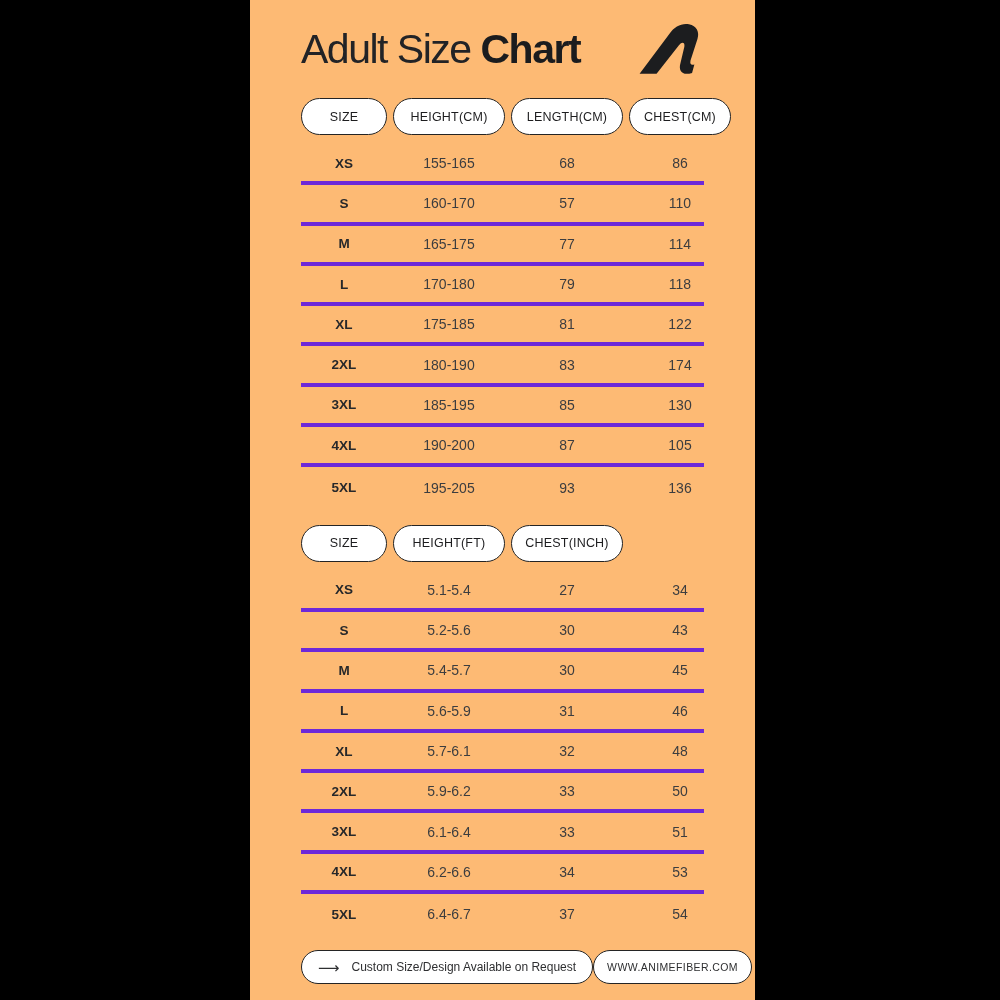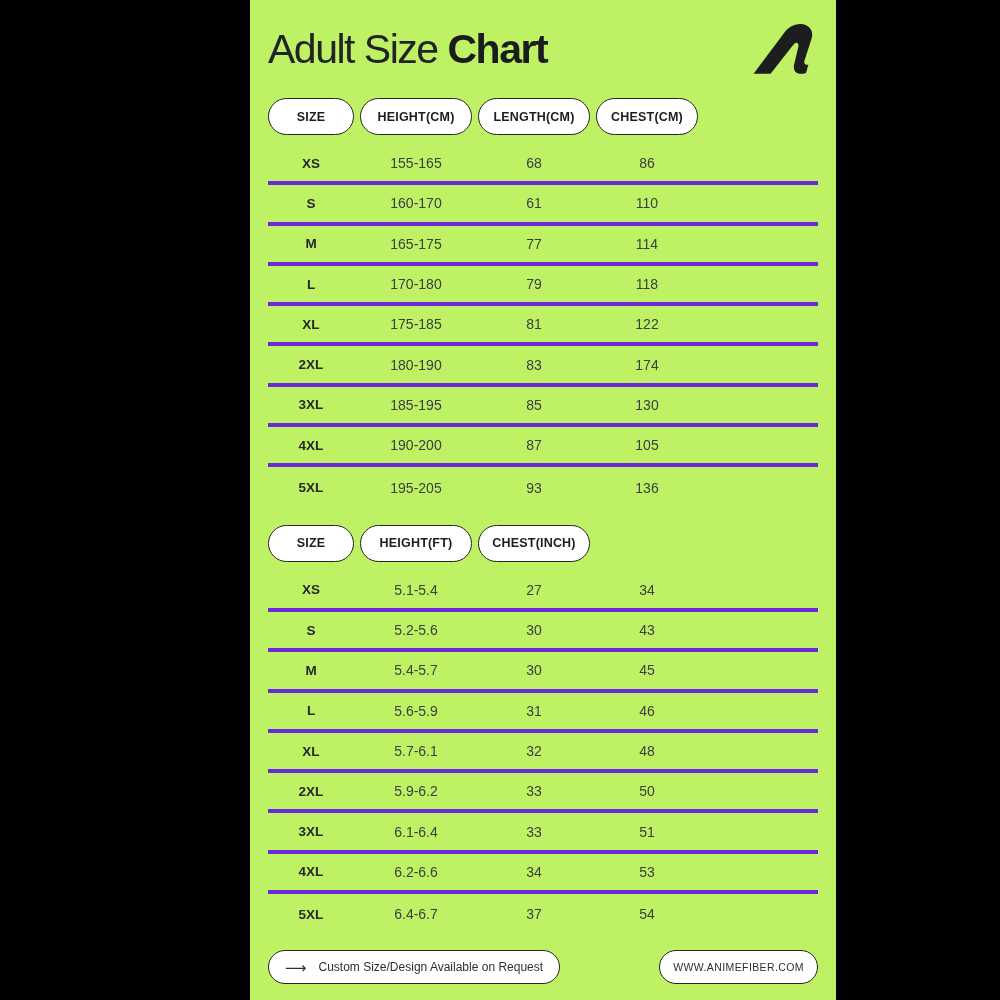--- a/index.html
+++ b/index.html
@@ -1,33 +1,33 @@
 <!DOCTYPE html>
 <html><head>
 <meta charset="utf-8">
 <style>
   * { margin:0; padding:0; box-sizing:border-box; }
   html,body { width:1000px; height:1000px; }
   body { background:#000; font-family:"Liberation Sans", sans-serif; }
   .canvas { position:relative; width:1000px; height:1000px; background:#000; overflow:hidden; }
-  .sheet { position:absolute; left:250px; top:0; width:586px; height:1000px; background:#bef264; padding:0 18px; }
+  .sheet { position:absolute; left:250px; top:0; width:505px; height:1000px; background:#fdba74; padding:0 51px; }
 
   
   .title-row { display:flex; justify-content:space-between; align-items:center; margin-top:20px; height:58px; }
   .title { font-size:41px; font-weight:400; letter-spacing:-1.5px; color:#222326; white-space:nowrap; }
   .title b { font-weight:700; color:#1b1c1e; }
   .logo { width:76px; height:54px; margin-right:-6px; flex:0 0 auto; }
 
   
   .size-table { margin-top:20px; }
   .size-table + .size-table { margin-top:17px; }
   .thead { display:grid; grid-template-columns:86px 112px 112px 102px; gap:6px; margin-bottom:10px; }
   .pill { background:#fff; border:1.5px solid #242424; border-radius:20px;
           display:flex; align-items:center; justify-content:center; white-space:nowrap; }
-  .col-pill { height:37px; font-size:12.5px; font-weight:700; color:#1d1d1f; letter-spacing:0.2px; }
+  .col-pill { height:37px; font-size:12.5px; font-weight:400; color:#1d1d1f; letter-spacing:0.2px; }
   .tbody { }
   .trow { display:grid; grid-template-columns:86px 112px 112px 102px; gap:6px;
           height:40.3px; align-items:center; border-bottom:4px solid #6d28d9; }
   .trow:last-child { border-bottom:none; }
   .tcell { text-align:center; font-size:14px; color:#3c3d3f; }
   .size-cell { font-weight:700; font-size:13.5px; color:#27282a; }
 
   
   .footer { display:flex; justify-content:space-between; align-items:center; margin-top:16px; }
   .footer-pill { height:34px; border-width:1.4px; }
@@ -59,21 +59,21 @@
           <div class="tbody">
             <div class="trow">
               <div class="tcell size-cell">XS</div>
               <div class="tcell">155-165</div>
               <div class="tcell">68</div>
               <div class="tcell">86</div>
             </div>
             <div class="trow">
               <div class="tcell size-cell">S</div>
               <div class="tcell">160-170</div>
-              <div class="tcell">61</div>
+              <div class="tcell">57</div>
               <div class="tcell">110</div>
             </div>
             <div class="trow">
               <div class="tcell size-cell">M</div>
               <div class="tcell">165-175</div>
               <div class="tcell">77</div>
               <div class="tcell">114</div>
             </div>
             <div class="trow">
               <div class="tcell size-cell">L</div>

